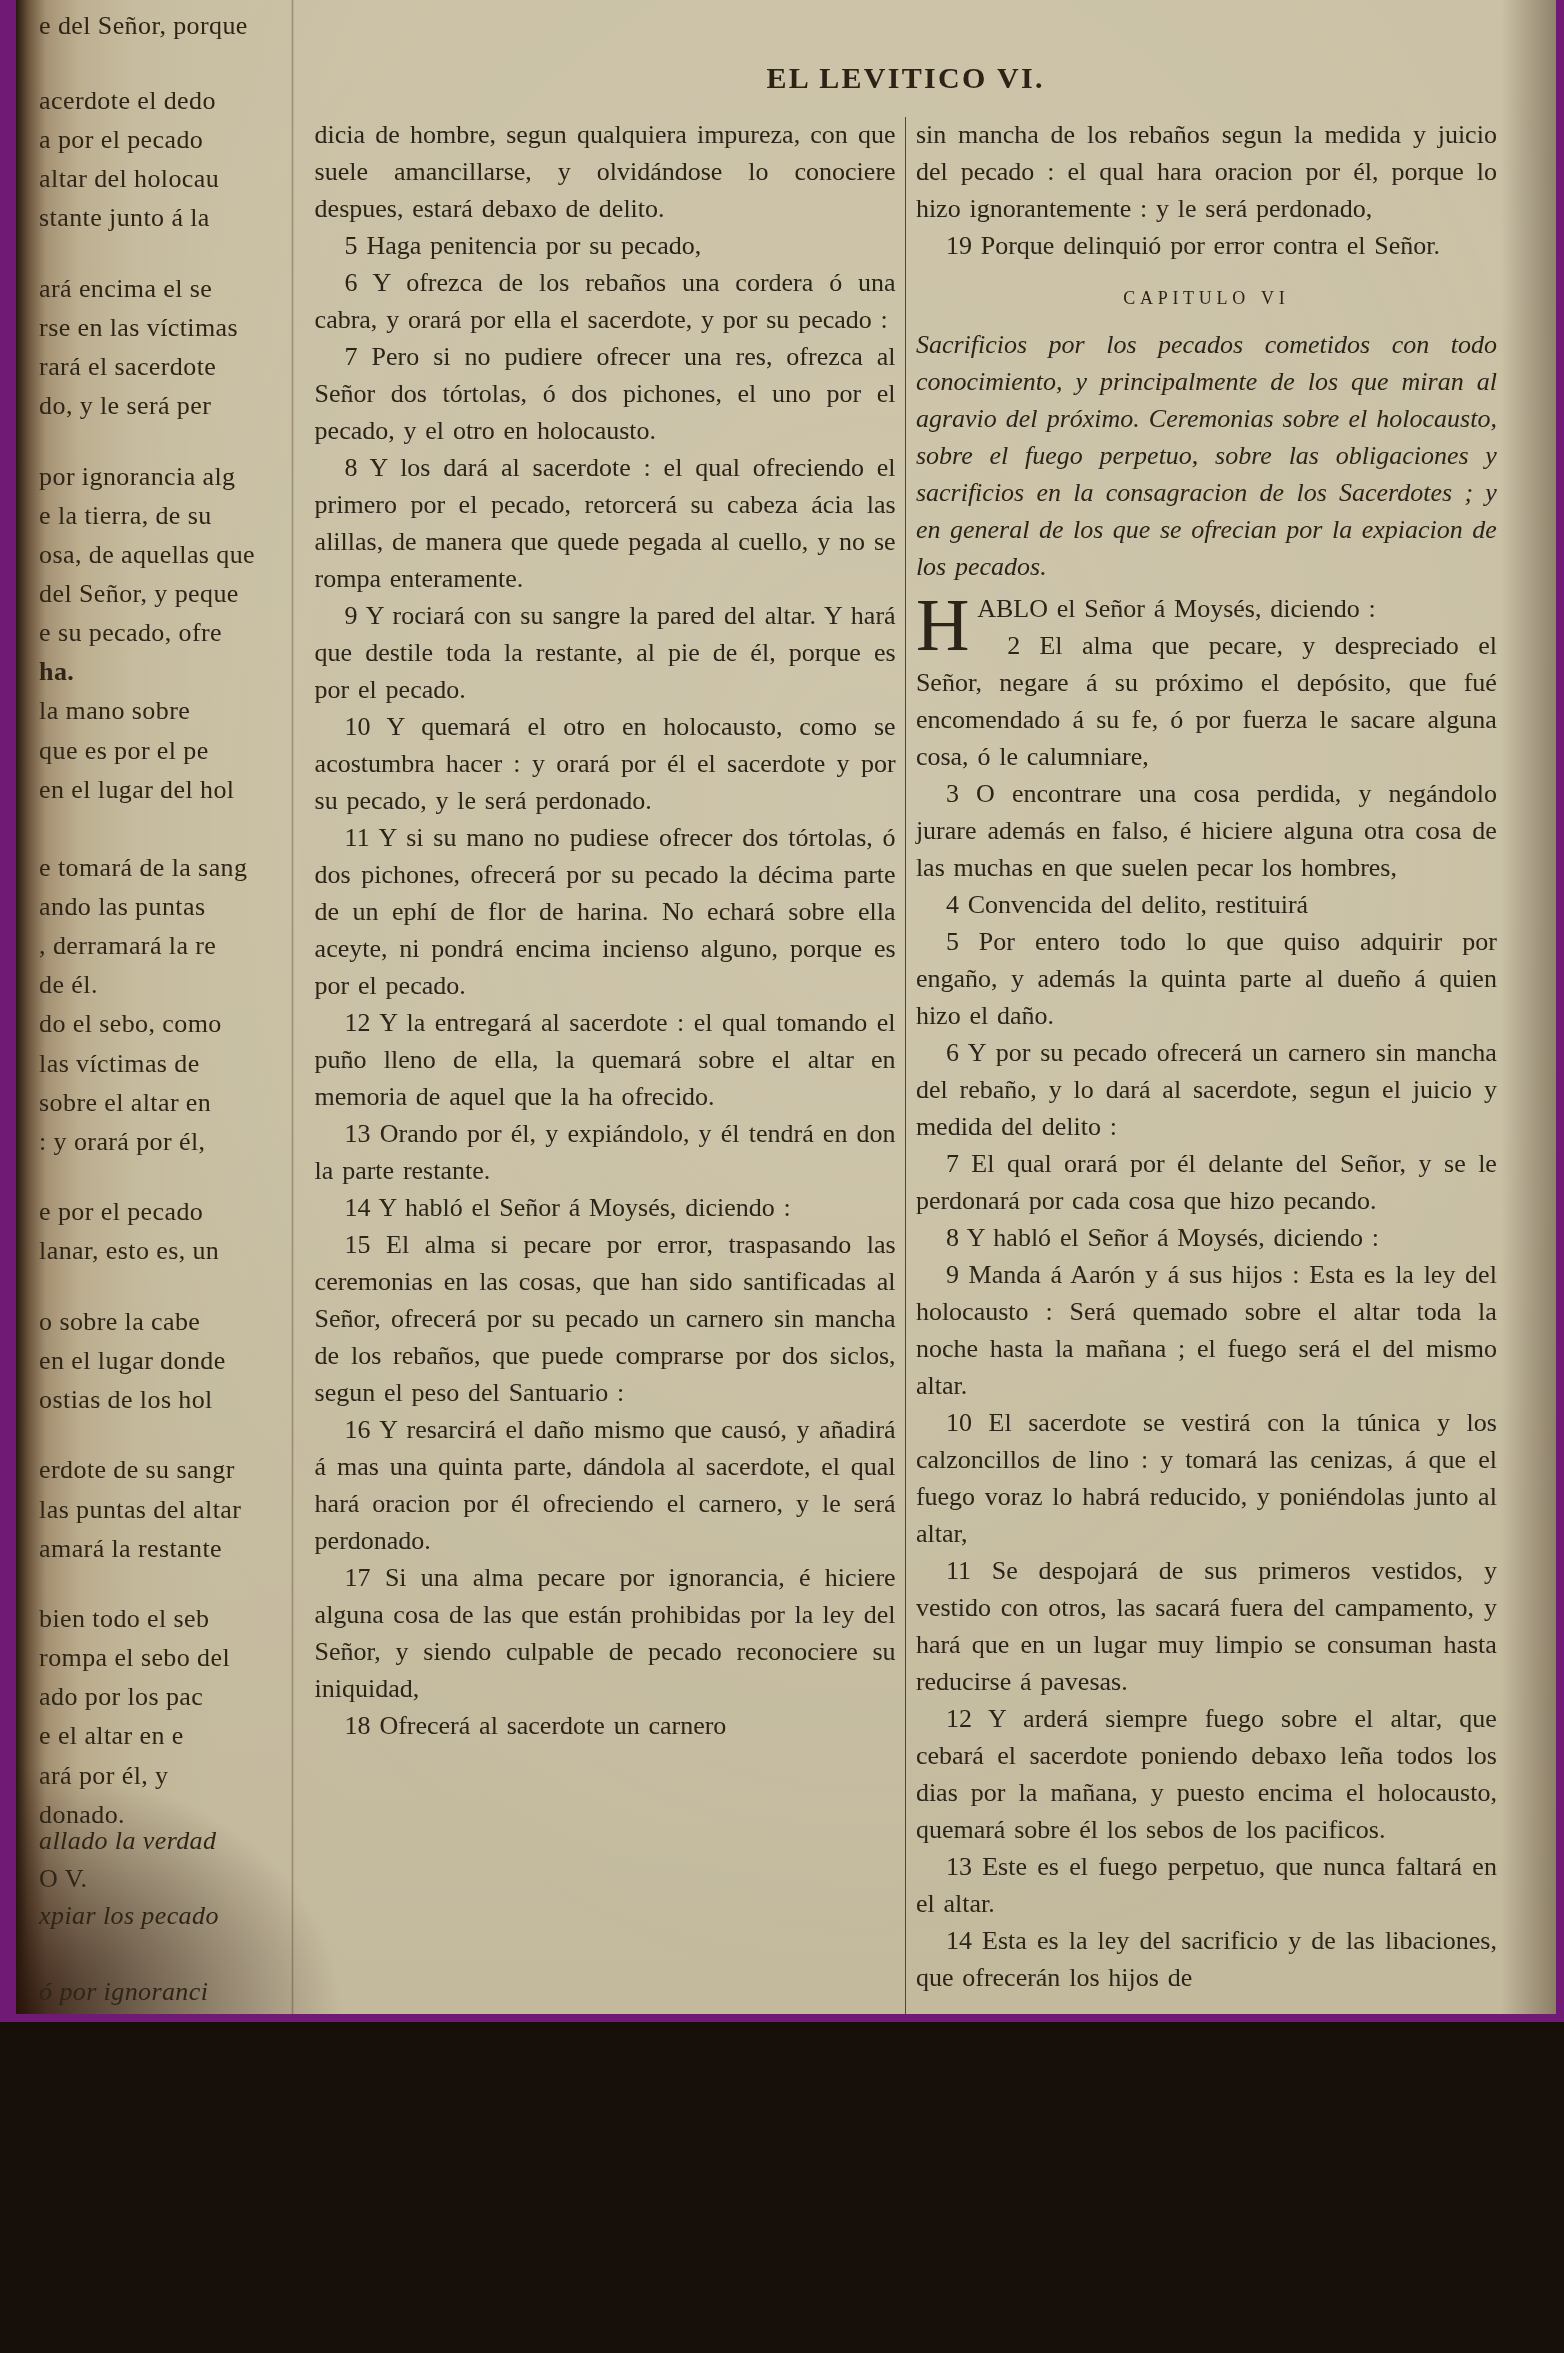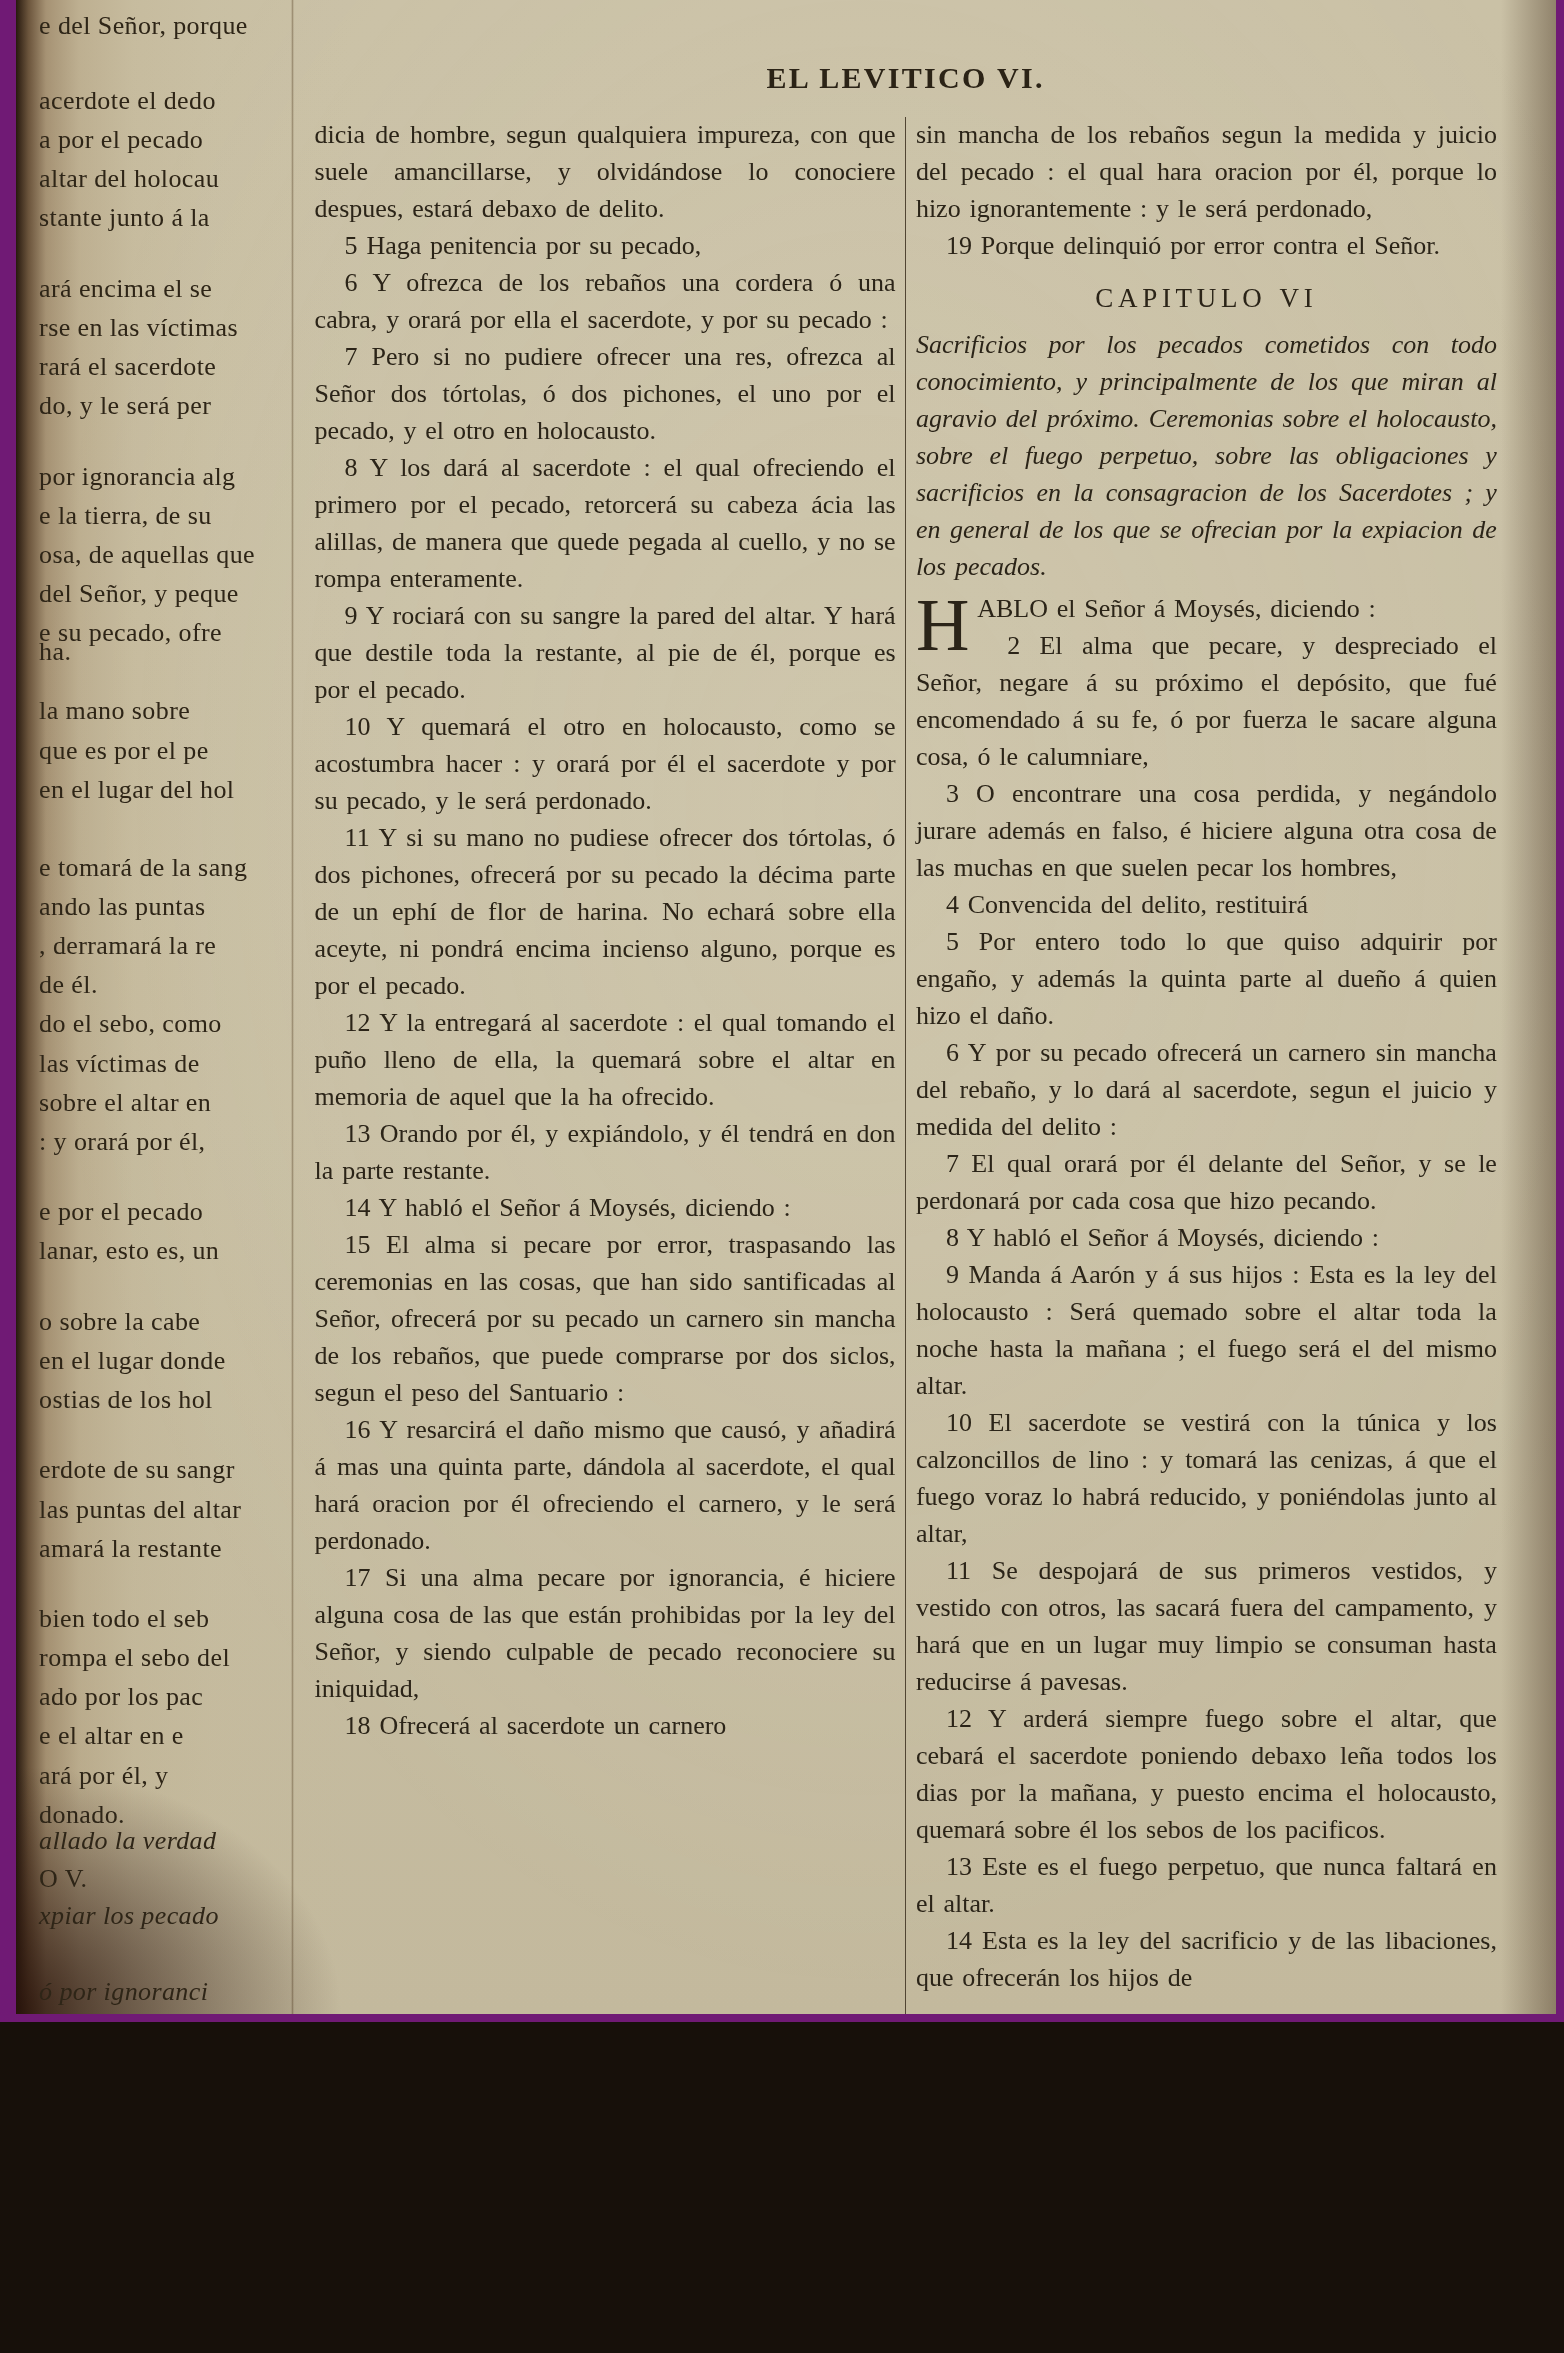--- a/index.html
+++ b/index.html
@@ -53,21 +53,21 @@
     position:absolute; left:299px; top:116px; width:1183px; height:2207px;
     display:flex; gap:20.3px; overflow:hidden;
   }
   .col { width:581px; font-size:26px; line-height:37px; color:#2b2418;
          text-align:justify; word-spacing:2.3px; }
   .col p { margin:0; }
   .col p.verse { text-indent:30px; }
   .col p.continuation { text-indent:0; }
   .col p.heading {
     text-align:center; text-indent:0; letter-spacing:4.7px;
-    font-size:27px; margin:15.6px 0 9.4px 0;
+    font-size:18px; margin:15.6px 0 9.4px 0;
   }
   .col p.summary { font-style:italic; text-indent:0; margin-bottom:4.7px; }
   .col p.dropcapp { text-indent:0; }
   .dropcap {
     float:left; font-size:74px; line-height:64px; padding:3.1px 7.8px 0 0;
     color:#2b2418;
   }
   .col-divider {
     position:absolute; left:889px; top:117px; height:2144px; width:1.6px;
     background:#514533;
@@ -95,21 +95,21 @@
         <div class="frag" style="top: 203px;">stante junto á la</div>
         <div class="frag" style="top: 274px;">ará encima el se</div>
         <div class="frag" style="top: 313px;">rse en las víctimas</div>
         <div class="frag" style="top: 352px;">rará el sacerdote</div>
         <div class="frag" style="top: 391px;">do, y le será per</div>
         <div class="frag" style="top: 462px; text-align: right;">por ignorancia alg</div>
         <div class="frag" style="top: 501px;">e la tierra, de su</div>
         <div class="frag" style="top: 540px;">osa, de aquellas que</div>
         <div class="frag" style="top: 579px;">del Señor, y peque</div>
         <div class="frag" style="top: 618px;">e su pecado, ofre</div>
-        <div class="frag" style="top: 637px;">ha.</div>
+        <div class="frag" style="top: 657px; font-weight: bold;">ha.</div>
         <div class="frag" style="top: 696px;">la mano sobre</div>
         <div class="frag" style="top: 736px;">que es por el pe</div>
         <div class="frag" style="top: 775px;">en el lugar del hol</div>
         <div class="frag" style="top: 853px;">e tomará de la sang</div>
         <div class="frag" style="top: 892px;">ando las puntas</div>
         <div class="frag" style="top: 931px;">, derramará la re</div>
         <div class="frag" style="top: 970px;">de él.</div>
         <div class="frag" style="top: 1009px;">do el sebo, como</div>
         <div class="frag" style="top: 1049px;">las víctimas de</div>
         <div class="frag" style="top: 1088px;">sobre el altar en</div>

